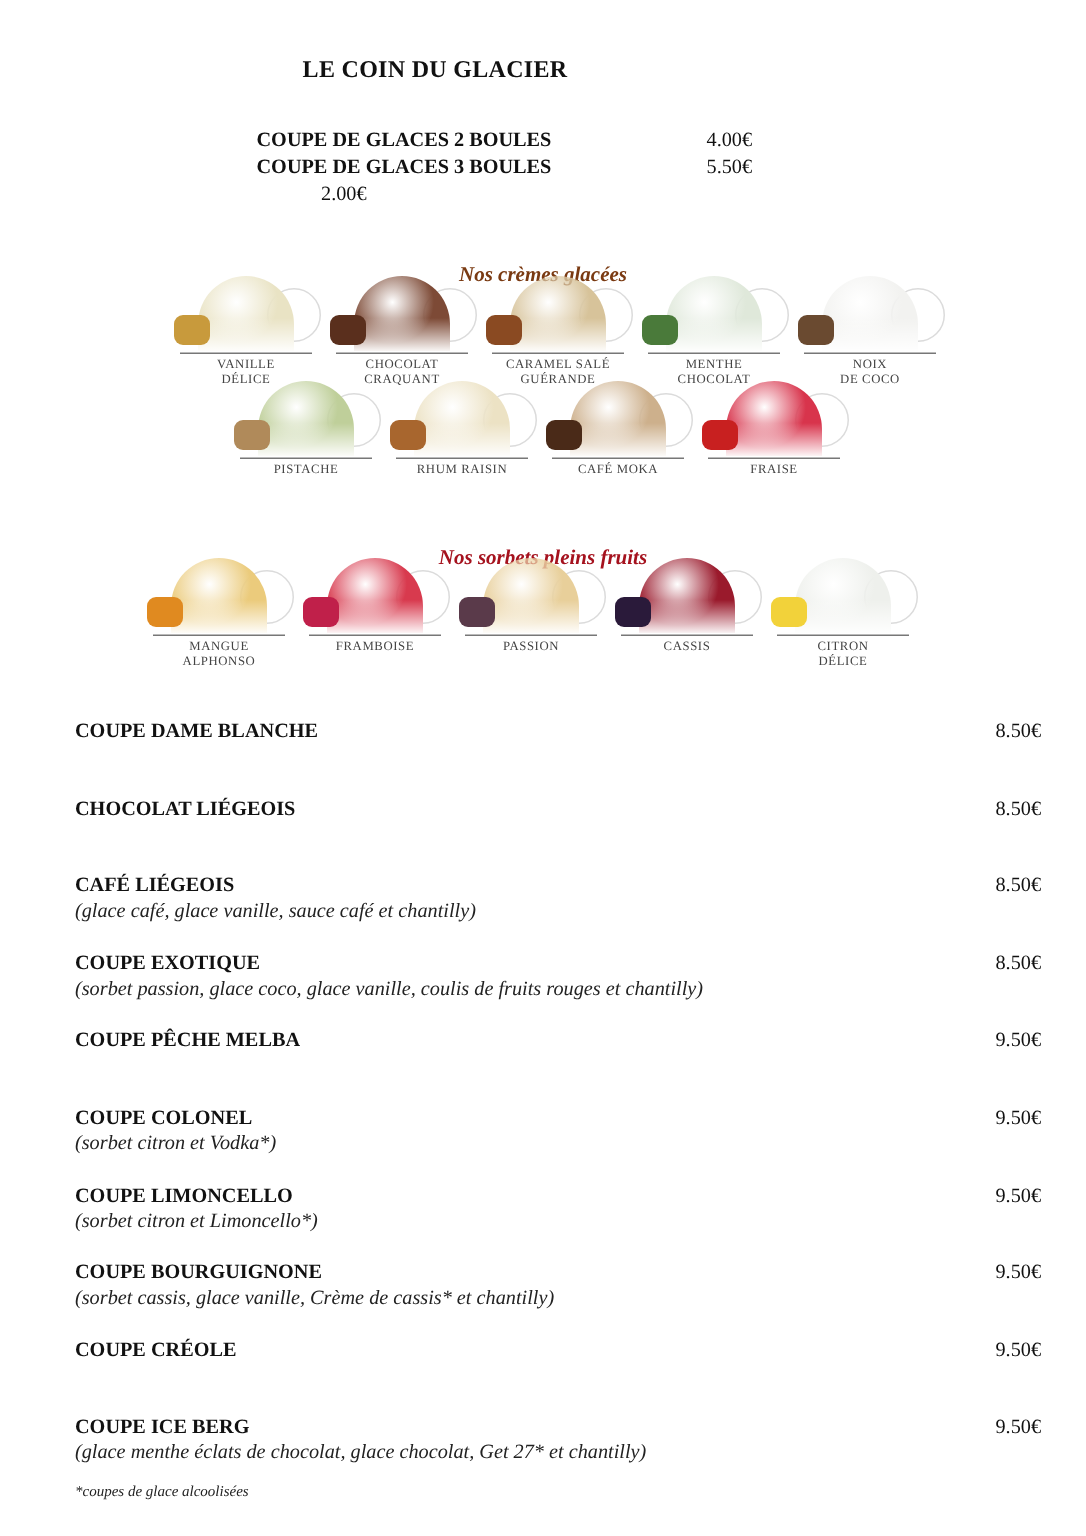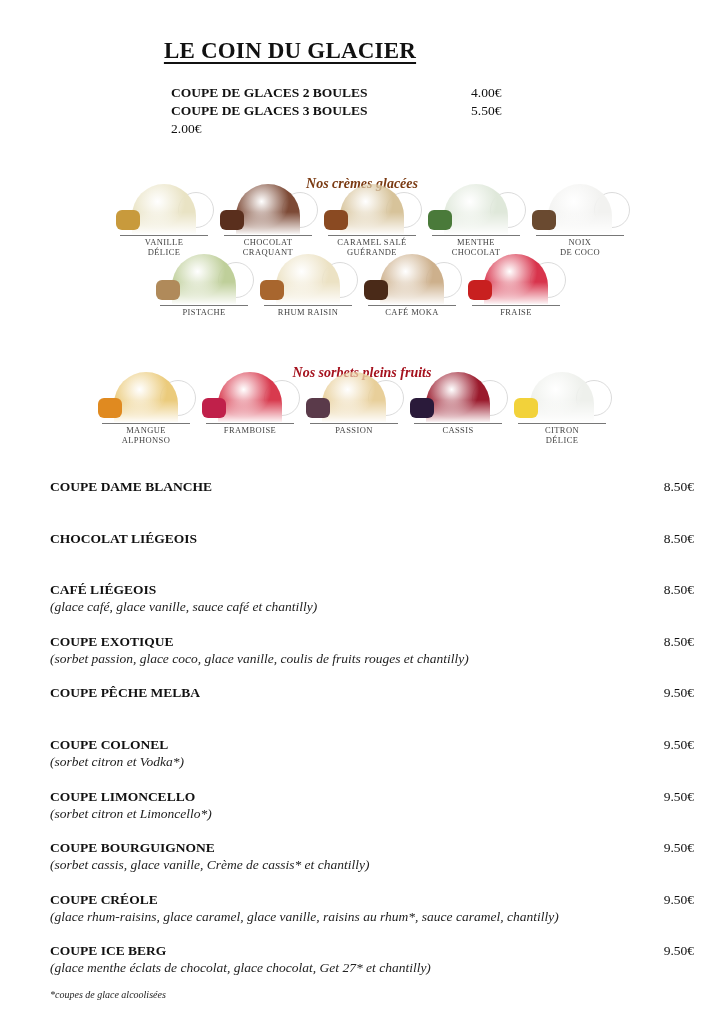--- a/index.html
+++ b/index.html
@@ -1,25 +1,25 @@
 <!DOCTYPE html>
 <html><head>
 <meta charset="utf-8">
 <style>
   html, body { margin:0; padding:0; background:#ffffff; }
   body { width:724px; height:1024px; position:relative; overflow:hidden;
          font-family:"Liberation Serif","DejaVu Serif",serif; color:#111; }
   .title { position:absolute; top:38px; left:0; width:580px; text-align:center;
-           font-size:23px; font-weight:bold; text-decoration:underline;
+           font-size:16px; font-weight:bold; 
            text-underline-offset:4px; letter-spacing:0.2px; }
   .base { position:absolute; left:171px; top:84px; width:340px; }
   .base .row { display:flex; justify-content:space-between; font-size:13.5px;
                height:18px; line-height:18px;align-items:center; }
   .base .row .n { font-weight:bold; }
-  .base .row .p { width:40px; text-align:left; }
+  .base .row .p { width:40px; text-align:left;margin-left:43px; }
   .sub { position:absolute; left:0; width:724px; text-align:center;
          font-style:italic; font-weight:bold; font-size:14px;margin-top:16px; }
   .sub.creme { top:160px; color:#7a3a12; }
   .sub.sorbet { top:349px; color:#a5121e; }
   .scoop { position:absolute; width:110px; height:80px; }
   .scoop .ball { position:absolute; left:22px; top:0; width:64px; height:50px;
                  border-radius:32px 32px 0 0; overflow:hidden; }
   .scoop .ball::after { content:""; position:absolute; left:0; right:0; bottom:0; height:22px;
                  background:linear-gradient(to bottom, rgba(255,255,255,0), rgba(255,255,255,0.95)); }
   .scoop .seal { position:absolute; left:68px; top:8px; width:34px; height:34px;
@@ -201,21 +201,20 @@
       <div class="d">(sorbet citron et Limoncello*)</div>
       <div class="p">9.50€</div>
     </div>
   <div class="item">
       <div class="n">COUPE BOURGUIGNONE</div>
       <div class="d">(sorbet cassis, glace vanille, Crème de cassis* et chantilly)</div>
       <div class="p">9.50€</div>
     </div>
   <div class="item">
       <div class="n">COUPE CRÉOLE</div>
-      <div class="d">(glace rhum-raisins, glace caramel, glace vanille, raisins au rhum*, sauce caramel, chantilly)</div>
       <div class="p">9.50€</div>
     </div>
   <div class="item">
       <div class="n">COUPE ICE BERG</div>
       <div class="d">(glace menthe éclats de chocolat, glace chocolat, Get 27* et chantilly)</div>
       <div class="p">9.50€</div>
     </div>
 </div>
 
 <div class="note">*coupes de glace alcoolisées</div>

